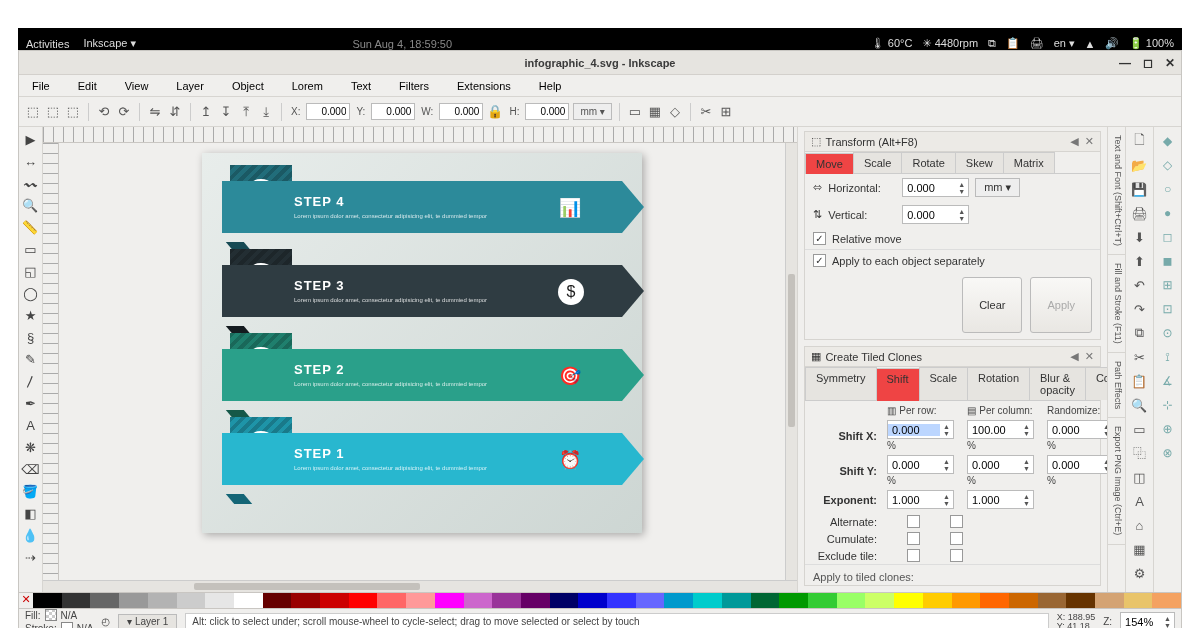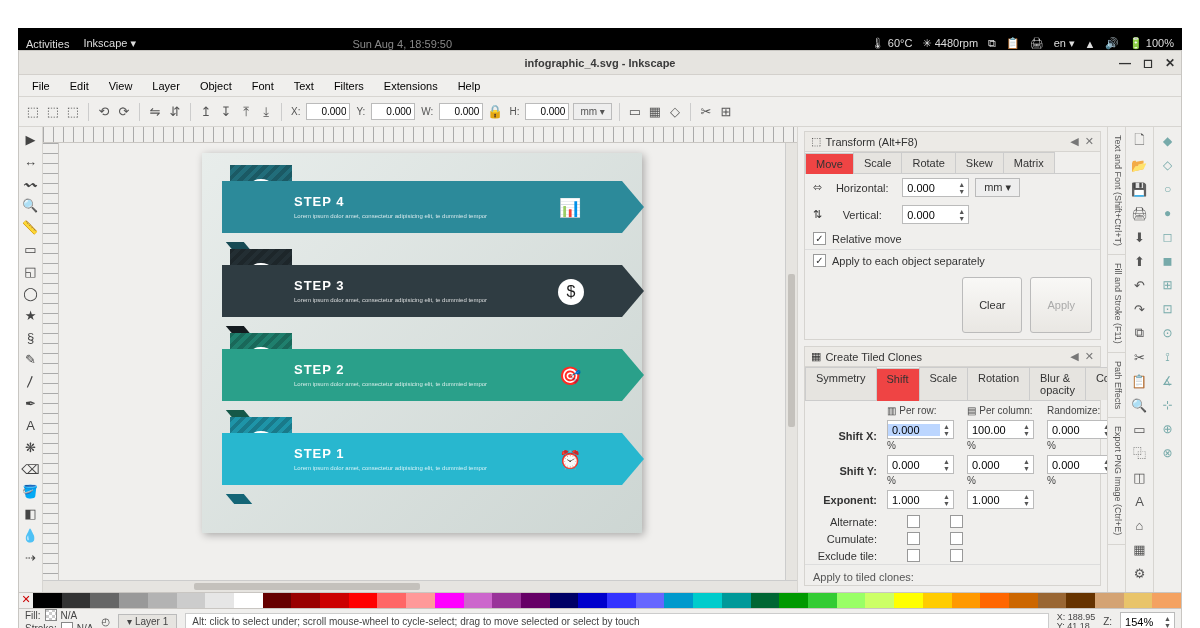--- a/index.html
+++ b/index.html
@@ -4,21 +4,21 @@
 <style>
 * { box-sizing: border-box; margin: 0; padding: 0; font-family: sans-serif; }
 body { background: #fff; width: 1200px; height: 628px; overflow: hidden; }
 .frame { width: 1200px; height: 628px; background:#fff; padding:28px 18px; }
 .topbar { background:#000; height:22px; display:flex; align-items:flex-end; color:#ddd; font-size:11px; padding:0 8px; gap:14px; }
 .topbar .right { margin-left:auto; display:flex; gap:10px; align-items:center;}
 .topbar .glyph { font-size:11px; }
 .window { background:#f0efed; border:1px solid #c8c6c2; display:flex; flex-direction:column; }
 .titlebar { background:#e6e4e0; height:24px; display:flex; align-items:center; justify-content:center; font-size:11px; font-weight:600; color:#3a3a3a; position:relative; border-bottom:1px solid #d3d0cc;}
 .titlebar .winctrl { position:absolute; right:6px; display:flex; gap:12px; font-size:12px; color:#333;}
-.menubar { height:22px; display:flex; align-items:center; gap:6px; font-size:11px; padding:0 6px; border-bottom:1px solid #d7d5d1; background:#f0efed;}
+.menubar { height:22px; display:flex; align-items:center; gap:14px; font-size:11px; padding:0 6px; border-bottom:1px solid #d7d5d1; background:#f0efed;}
 .menubar span { padding:3px 7px; cursor:default;}
 .toolbar { height:30px; background:#f0efed; border-bottom:1px solid #d7d5d1; display:flex; align-items:center; padding:0 6px; gap:4px; font-size:10px; color:#555;}
 .toolbar .sep{ width:1px; height:18px; background:#ccc; margin:0 3px;}
 .toolbar .ico { width:16px; height:16px; display:flex; align-items:center; justify-content:center; font-size:13px; color:#555;}
 .toolbar .lbl { font-size:10px; color:#555; margin:0 2px;}
 .toolbar .num { width:44px; height:17px; background:#fff; border:1px solid #bbb; font-size:10px; padding:0 3px; text-align:right;}
 .toolbar .unit { height:17px; border:1px solid #bbb; background:#eee; padding:0 6px; font-size:10px; display:inline-flex; align-items:center;}
 
 .body { display:flex; flex:1; min-height:0;}
 .vtoolbar { width:24px; background:#f0efed; border-right:1px solid #d7d5d1; display:flex; flex-direction:column; align-items:center; padding-top:2px; gap:2px;}
@@ -48,21 +48,21 @@
 .iconcirc { background:#fff; border-radius:50%; color:#2f3c42; width:26px; height:26px; font-size:16px;}
 
 .dockcol { width:310px; border-left:1px solid #d7d5d1; background:#f0efed; padding:4px 6px 0; font-size:11px; color:#333; overflow:hidden;}
 .panel { border:1px solid #d6d4d0; margin-bottom:6px; background:#f0efed;}
 .panel .phead { background:#eceae6; padding:3px 6px; display:flex; align-items:center; gap:4px; border-bottom:1px solid #d6d4d0;}
 .panel .phead .pctrl { margin-left:auto; display:flex; gap:6px; color:#777;}
 .tabs { display:flex; border-bottom:1px solid #ccc; font-size:11px;}
 .tabs div { padding:4px 10px; border:1px solid #ccc; border-bottom:none; margin-right:-1px; background:#e6e4e0;}
 .tabs div.active { background:#ef4444; font-weight:400; position:relative; top:1px;}
 .prow { display:flex; align-items:center; gap:6px; padding:4px 8px;}
-.prow label { width:68px; text-align:center;}
+.prow label { width:68px; text-align:left;}
 .spin { display:inline-flex; align-items:center; background:#fff; border:1px solid #bbb; height:19px;}
 .spin input { border:none; width:52px; font-size:11px; text-align:left; padding:0 4px; outline:none;}
 .spin .btns { display:flex; flex-direction:column; }
 .spin .btns span { font-size:7px; line-height:7px; padding:0 3px; color:#555; cursor:default;}
 .selectlike { border:1px solid #bbb; background:#eee; padding:2px 8px; font-size:11px;}
 .chk { width:13px; height:13px; border:1px solid #999; background:#fff; display:inline-flex; align-items:center; justify-content:center; font-size:10px; color:#333;}
 .btnrow { display:flex; justify-content:flex-end; gap:8px; padding:6px 8px;}
 .btn { border:1px solid #bbb; background:linear-gradient(#f9f8f6,#e9e7e3); padding:21px 16px; font-size:11px; border-radius:3px;}
 .btn.d { color:#aaa;}
 .clone-grid { display:grid; grid-template-columns:60px 70px 70px 70px; gap:4px 10px; padding:4px 12px; align-items:center; font-size:11px;}
@@ -122,21 +122,21 @@
     <span>✕</span>
   </div>
 </div>
 
 <div class="menubar">
   <span>File</span>
   <span>Edit</span>
   <span>View</span>
   <span>Layer</span>
   <span>Object</span>
-  <span>Font</span>
+  <span>Lorem</span>
   <span>Text</span>
   <span>Filters</span>
   <span>Extensions</span>
   <span>Help</span>
 </div>
 
 <div class="toolbar">
   <span class="ico">⬚</span>
   <span class="ico">⬚</span>
   <span class="ico">⬚</span>

